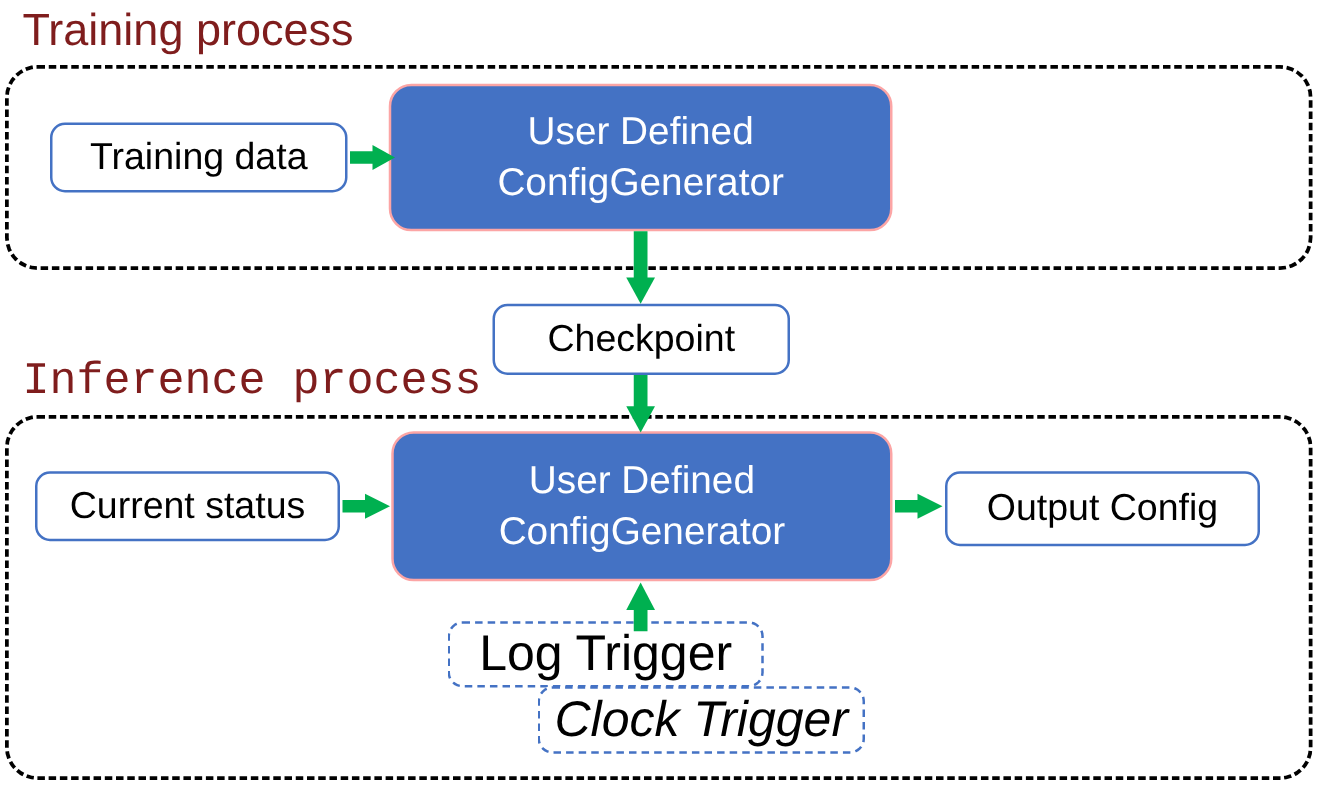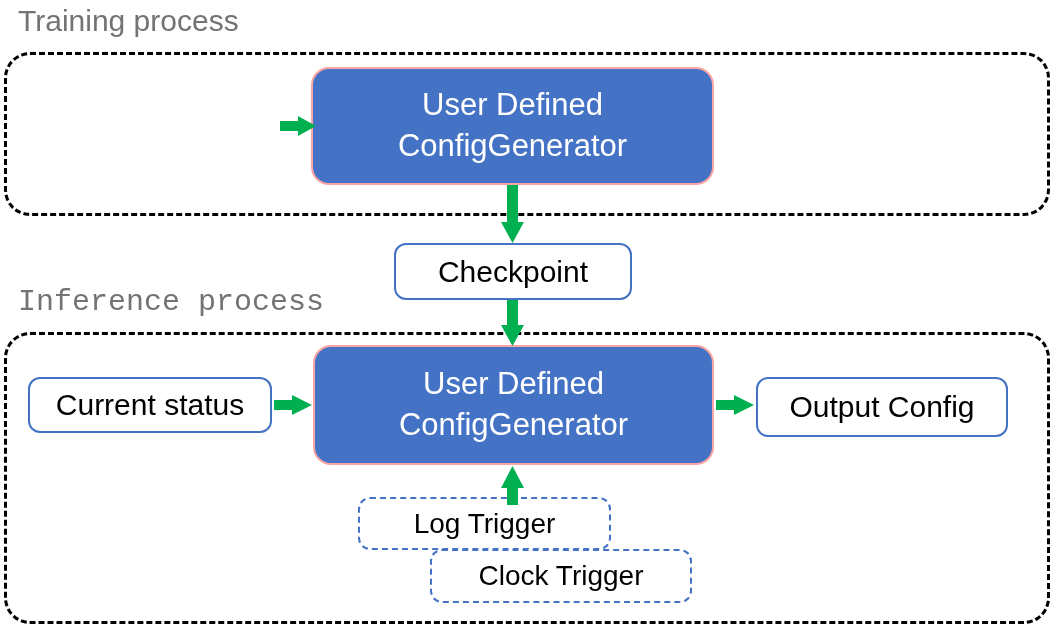--- a/index.html
+++ b/index.html
@@ -23,22 +23,22 @@
     border: 3px dashed #000000;
     border-radius: 26px;
     background: transparent;
   }
   #training-group { left: 4px;  top: 52px;  width: 1046px; height: 164px; }
   #inference-group{ left: 4px;  top: 332px; width: 1046px; height: 292px; }
 
   
   .group-title {
     position: absolute;
-    font-size: 30px;
-    color: #737373;
+    font-size: 36px;
+    color: #7f1d1d;
     white-space: nowrap;
     line-height: 1;
     text-align: center;
   }
   #training-title  { left: 18px; top: 6px;   }
   #inference-title { left: 18px; top: 287px; font-family: Liberation Mono, monospace; }
 
   
   .node-plain {
     position: absolute;
@@ -81,25 +81,25 @@
   .node-trigger {
     position: absolute;
     box-sizing: border-box;
     background: transparent;
     border: 2px dashed #4472C4;
     border-radius: 12px;
     display: flex;
     align-items: center;
     justify-content: center;
     color: #000000;
-    font-size: 28px;
+    font-size: 40px;
     white-space: nowrap;
   }
   #log-trigger   { left: 358px; top: 497px; width: 253px; height: 53px; z-index: 2; }
-  #clock-trigger { left: 430px; top: 549px; width: 262px; height: 54px; z-index: 3; background:#ffffff; }
+  #clock-trigger { left: 430px; top: 549px; width: 262px; height: 54px; z-index: 3; background:#ffffff;font-style:italic; }
 
   
   #arrow-layer {
     position: absolute;
     left: 0; top: 0;
     width: 1057px;
     height: 631px;
     pointer-events: none;
     z-index: 5;
   }
@@ -110,20 +110,21 @@
 <div id="canvas">
 
   <div class="group-title" id="training-title">Training process</div>
 
   <div class="group-title" id="inference-title">Inference process</div>
 
   <div class="group-box" id="training-group"></div>
 
   <div class="group-box" id="inference-group"></div>
 
+  <div class="node-plain" id="training-data">Training data</div>
 
   <div class="node-blue" id="train-generator">
     <span>User Defined</span>
     <span>ConfigGenerator</span>
   </div>
 
   <div class="node-plain" id="current-status">Current status</div>
 
   <div class="node-plain" id="checkpoint">Checkpoint</div>
 

